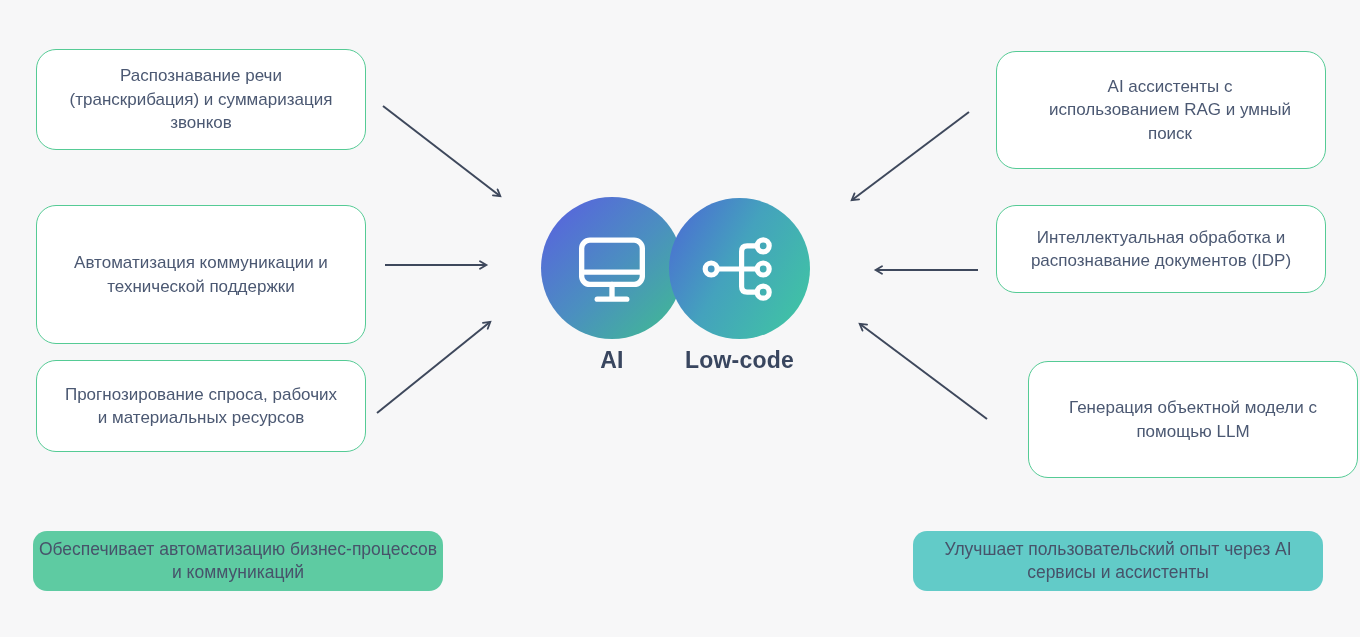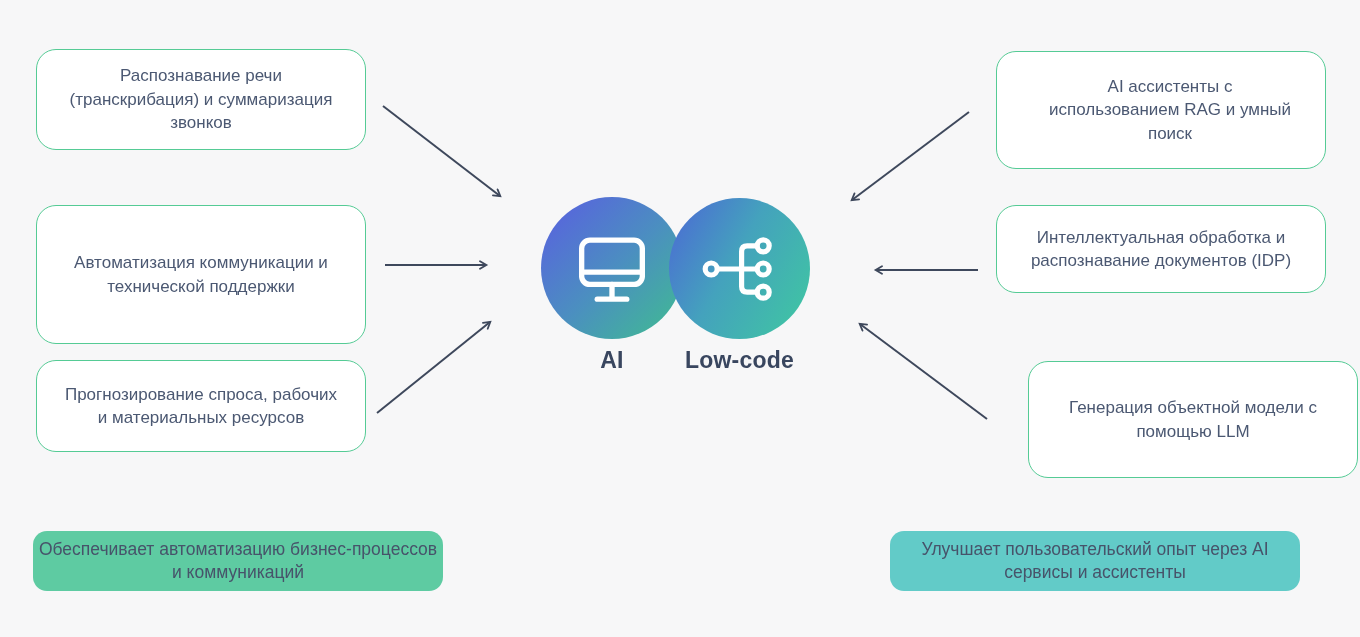--- a/index.html
+++ b/index.html
@@ -73,21 +73,21 @@
     border-radius:14px;
     display:flex; align-items:center; justify-content:center;
     text-align:center;
     padding:6px 4px;
     color:#47536a;
     font-size:17.5px;
     line-height:1.32;
   }
   .banner-1 { left:33px;  background:#5ecba2; }
   .banner-2 { left:473px; background:#a6d0e3; }
-  .banner-3 { left:890px; background:#62cbc8; }
+  .banner-3 { left:913px; background:#62cbc8; }
 </style>
 </head>
 <body>
 
 <div class="canvas">
 
   <div class="feature-box box-l1">
     <span>Распознавание речи (транскрибация) и суммаризация звонков</span>
   </div>
   <div class="feature-box box-l2">

